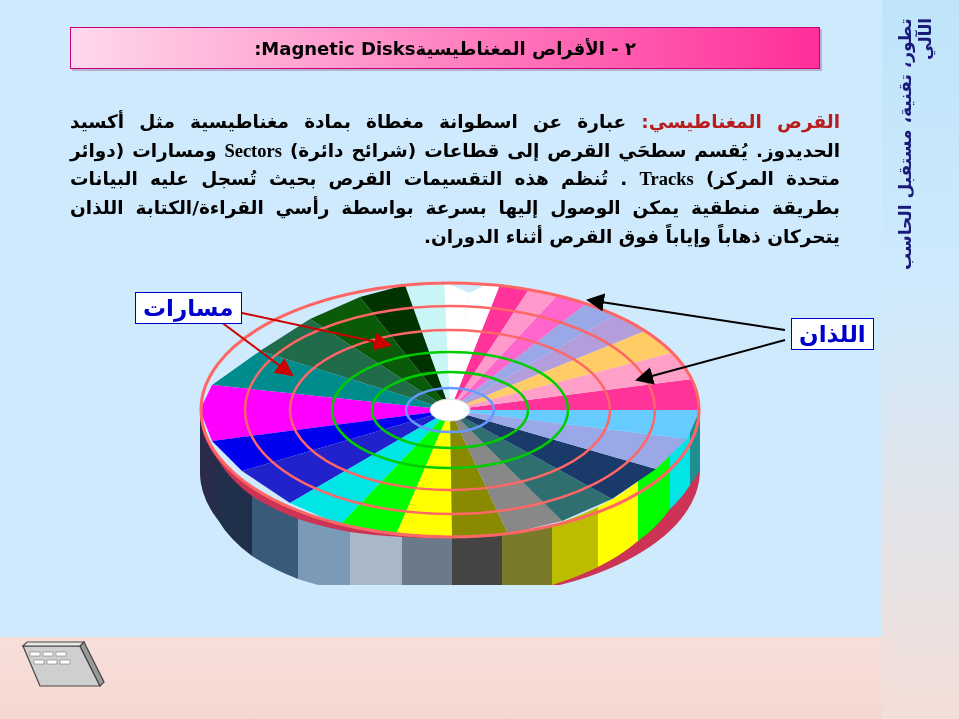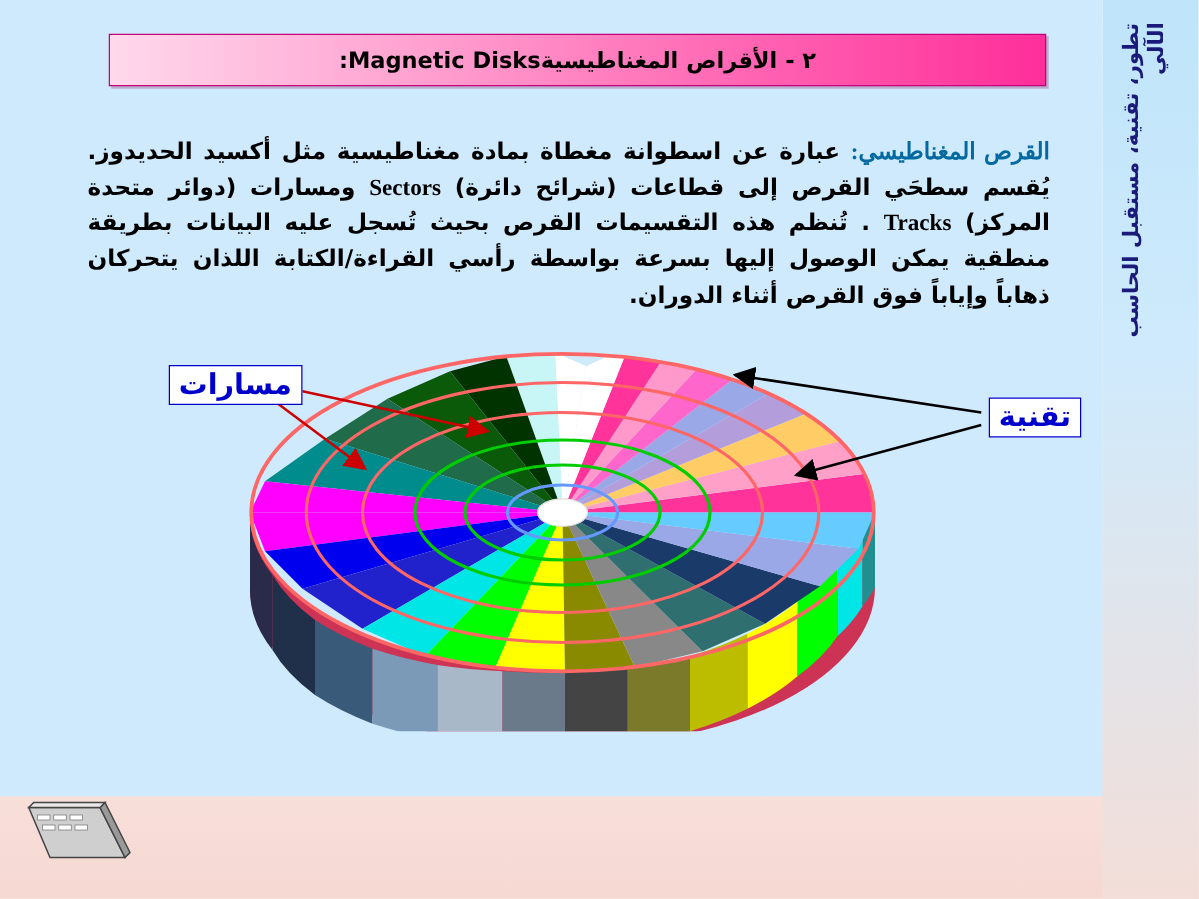--- a/index.html
+++ b/index.html
@@ -23,40 +23,40 @@
     writing-mode:vertical-rl;
     transform:rotate(180deg);
     direction:rtl;
     font-size:17px;font-weight:bold;color:#1a1a7a;
     letter-spacing:1px;
     text-align:right;
     font-family:"DejaVu Sans", sans-serif;
   }
   
   #title-bar{
-    position:absolute;left:87px;top:27px;width:748px;height:40px;
+    position:absolute;left:70px;top:27px;width:748px;height:40px;
     background:linear-gradient(to left,#ff2e9a 0%,#ff6ab5 35%,#ffd9ec 100%);
     border:1px solid #c4007a;
     box-shadow:2px 2px 0 rgba(120,0,70,.25);
   }
   #title-text{
     position:absolute;inset:0;
     display:flex;align-items:center;justify-content:center;
     font-size:18px;font-weight:bold;color:#000;
     font-family:"DejaVu Sans", sans-serif;
     direction:rtl;
   }
   
   #body-text{
     position:absolute;left:70px;top:108px;width:770px;
     direction:rtl;text-align:justify;
     font-size:18.5px;line-height:1.55;font-weight:bold;color:#000;
     font-family:"DejaVu Sans", sans-serif;
   }
-  #body-text .kw{color:#0369a1;font-family:Liberation Serif, serif;}
+  #body-text .kw{color:#b91c1c;}
   #body-text .lat{font-family:Liberation Serif, serif;}
   
   .callout{
     position:absolute;background:#ffffff;border:1px solid #0000cc;
     color:#0000cc;font-weight:bold;font-size:23px;
     padding:2px 7px;direction:rtl;
     font-family:"DejaVu Sans", sans-serif;
     white-space:nowrap;
   }
   #label-tracks{left:135px;top:292px;}
@@ -164,21 +164,21 @@
         <polygon points="0,0 9,4.5 0,9" fill="#000000"></polygon>
       </marker>
     </defs>
     <line x1="205" y1="305" x2="390" y2="345" stroke="#cc0000" stroke-width="2" marker-end="url(#ar-red)"></line>
     <line x1="205" y1="310" x2="292" y2="375" stroke="#cc0000" stroke-width="2" marker-end="url(#ar-red)"></line>
     <line x1="785" y1="330" x2="588" y2="300" stroke="#000000" stroke-width="2" marker-end="url(#ar-black)"></line>
     <line x1="785" y1="340" x2="637" y2="380" stroke="#000000" stroke-width="2" marker-end="url(#ar-black)"></line>
   </svg>
 
   <div class="callout" id="label-tracks">مسارات</div>
-  <div class="callout" id="label-sectors">تقنية</div>
+  <div class="callout" id="label-sectors">اللذان</div>
 </div>
 
 <svg id="keyboard-icon" viewBox="0 0 110 70" xmlns="http://www.w3.org/2000/svg">
   <polygon points="5,18 62,18 82,58 22,58" fill="#cfcfcf" stroke="#444" stroke-width="1.2"></polygon>
   <polygon points="62,18 66,14 86,54 82,58" fill="#9a9a9a" stroke="#444" stroke-width="1.2"></polygon>
   <polygon points="5,18 9,14 66,14 62,18" fill="#e8e8e8" stroke="#444" stroke-width="1.2"></polygon>
   <rect x="12" y="24" width="10" height="4" fill="#fff" stroke="#777" stroke-width=".6"></rect>
   <rect x="25" y="24" width="10" height="4" fill="#fff" stroke="#777" stroke-width=".6"></rect>
   <rect x="38" y="24" width="10" height="4" fill="#fff" stroke="#777" stroke-width=".6"></rect>
   <rect x="16" y="32" width="10" height="4" fill="#fff" stroke="#777" stroke-width=".6"></rect>

